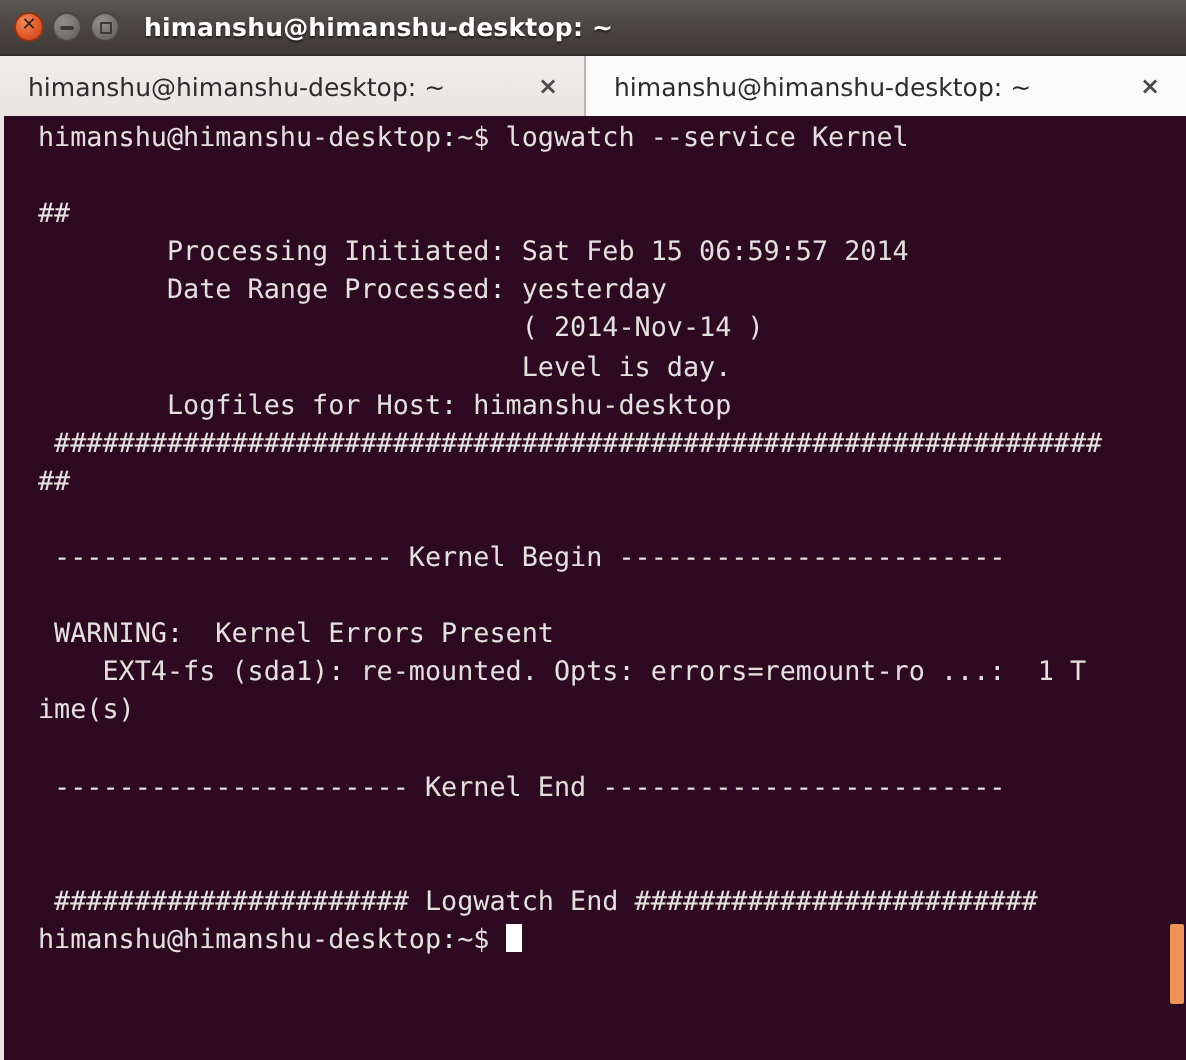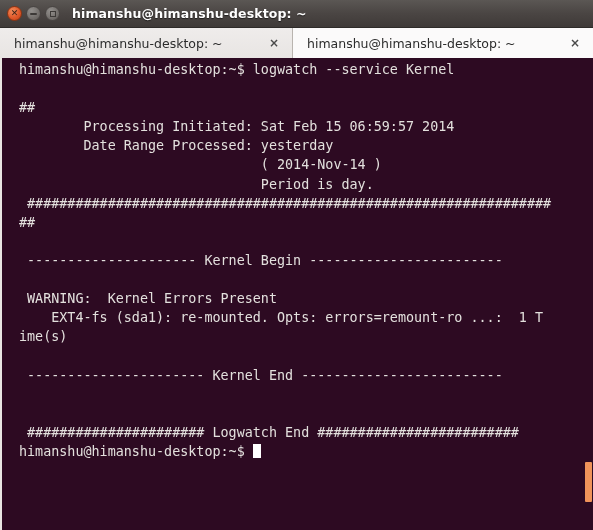--- a/index.html
+++ b/index.html
@@ -228,21 +228,22 @@
 
   <div class="terminal">
     <div class="term-border-left"></div>
     <div class="term-inner" id="term-inner">
         <div class="term-line">himanshu@himanshu-desktop:~$ logwatch --service Kernel</div>
         <div class="term-line"></div>
         <div class="term-line">##</div>
         <div class="term-line">        Processing Initiated: Sat Feb 15 06:59:57 2014</div>
         <div class="term-line">        Date Range Processed: yesterday</div>
         <div class="term-line">                              ( 2014-Nov-14 )</div>
-        <div class="term-line">                              Period is day.</div>
+        <div class="term-line">                              Level is day.</div>
+        <div class="term-line">        Logfiles for Host: himanshu-desktop</div>
         <div class="term-line"> #################################################################</div>
         <div class="term-line">##</div>
         <div class="term-line"></div>
         <div class="term-line"> --------------------- Kernel Begin ------------------------</div>
         <div class="term-line"></div>
         <div class="term-line"> WARNING:  Kernel Errors Present</div>
         <div class="term-line">    EXT4-fs (sda1): re-mounted. Opts: errors=remount-ro ...:  1 T</div>
         <div class="term-line">ime(s)</div>
         <div class="term-line"></div>
         <div class="term-line"> ---------------------- Kernel End -------------------------</div>

